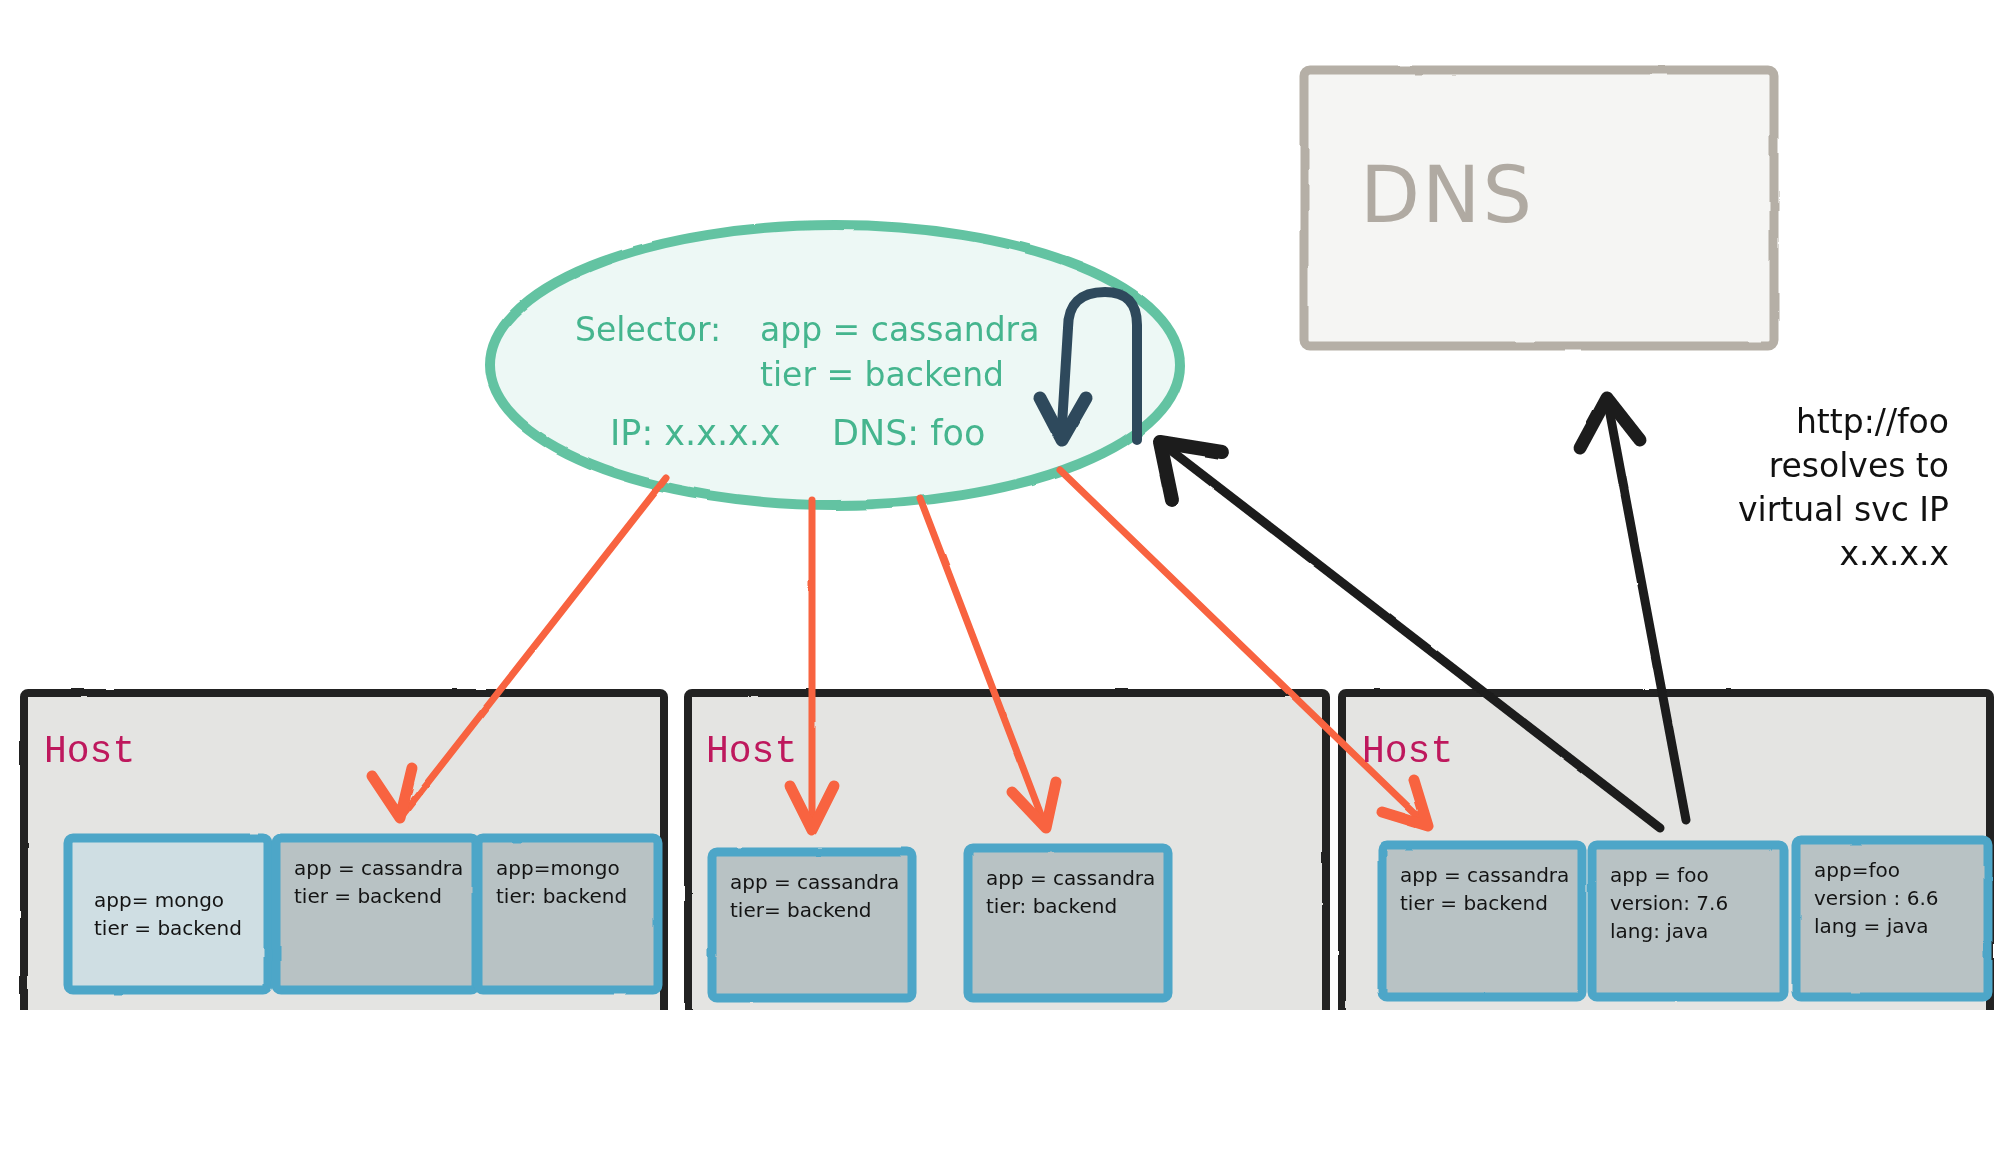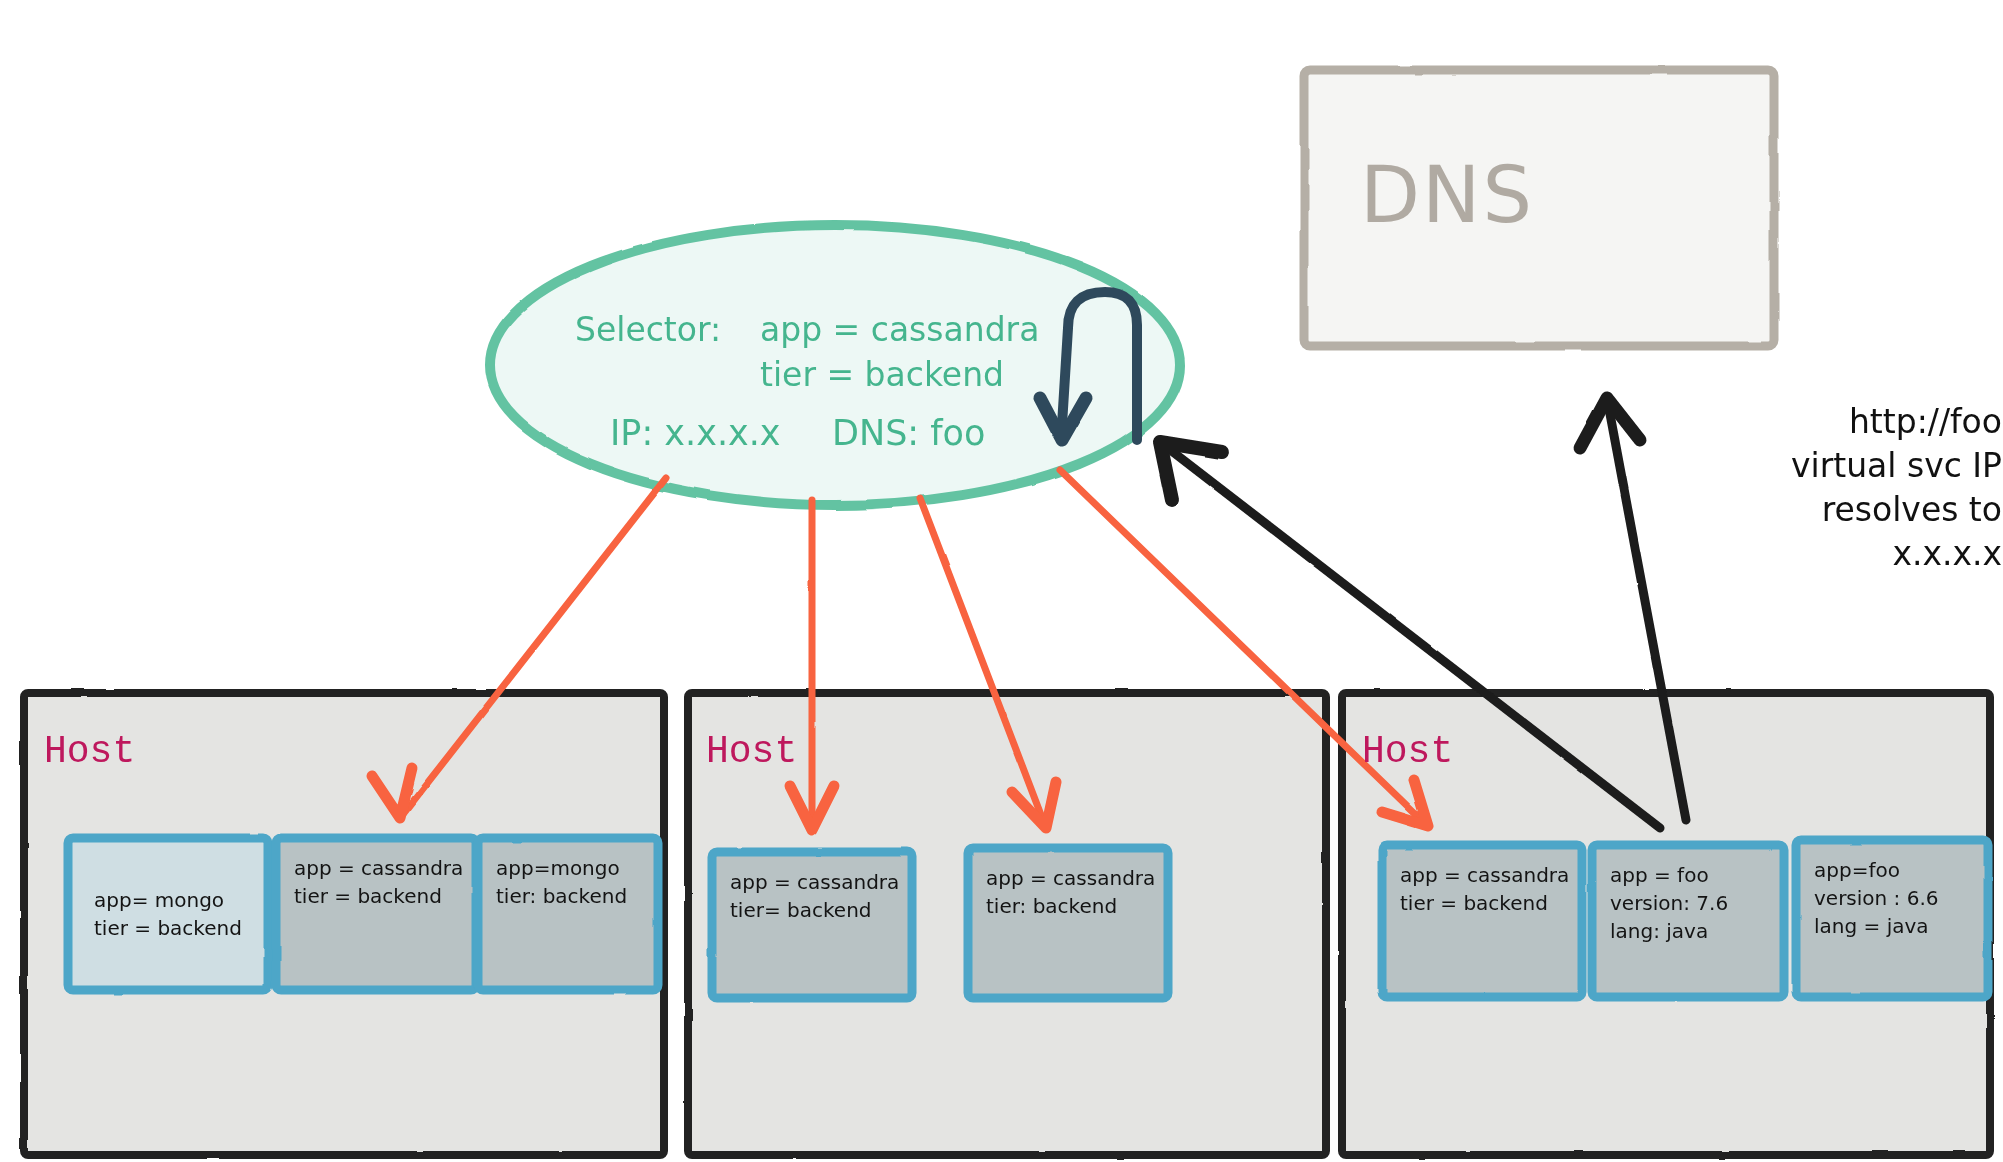--- a/index.html
+++ b/index.html
@@ -7,21 +7,21 @@
     margin: 0;
     padding: 0;
     background: #ffffff;
   }
   body {
     font-family: "DejaVu Sans", sans-serif;
   }
   #canvas {
     position: relative;
     width: 2003px;
-    height: 1162px;
+    height: 1010px;
     background: #ffffff;
     overflow: hidden;
   }
   #sketch {
     position: absolute;
     top: 0;
     left: 0;
     width: 2003px;
     height: 1162px;
   }
@@ -76,21 +76,21 @@
   }
   #svc-dns {
     left: 832px;
     top: 413px;
     font-size: 35px;
     color: #45b58e;
   }
 
   
   #annotation {
-    left: 1672px;
+    left: 1619px;
     top: 400px;
     width: 330px;
     font-size: 33px;
     line-height: 44px;
     color: #111111;
     font-family: "DejaVu Sans", sans-serif;
   }
   #annotation div { white-space: nowrap; }
 
   
@@ -199,22 +199,22 @@
   <div id="dns-label">DNS</div>
 
   <div class="lyr" id="svc-sel-label">Selector:</div>
   <div class="lyr" id="svc-sel-1">app = cassandra</div>
   <div class="lyr" id="svc-sel-2">tier = backend</div>
   <div class="lyr" id="svc-ip">IP: x.x.x.x</div>
   <div class="lyr" id="svc-dns">DNS: foo</div>
 
   <div class="lyr" id="annotation">
     <div>http://foo</div>
+    <div>resolves to</div>
     <div>virtual svc IP</div>
-    <div>resolves to</div>
     <div>x.x.x.x</div>
   </div>
 
   <div class="lyr host-label" id="host-label-0">Host</div>
   <div class="lyr host-label" id="host-label-1">Host</div>
   <div class="lyr host-label" id="host-label-2">Host</div>
 
   <div id="pod-layer">
       <div class="pod-hit" style="left: 68px; top: 838px; width: 200px; height: 152px;"></div>
       <div class="pod-text" style="left: 94px; top: 854px; margin-top: 32px;">

